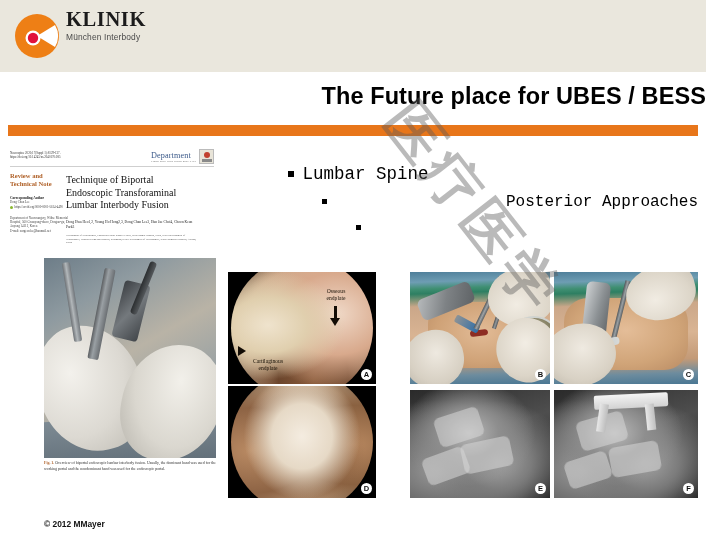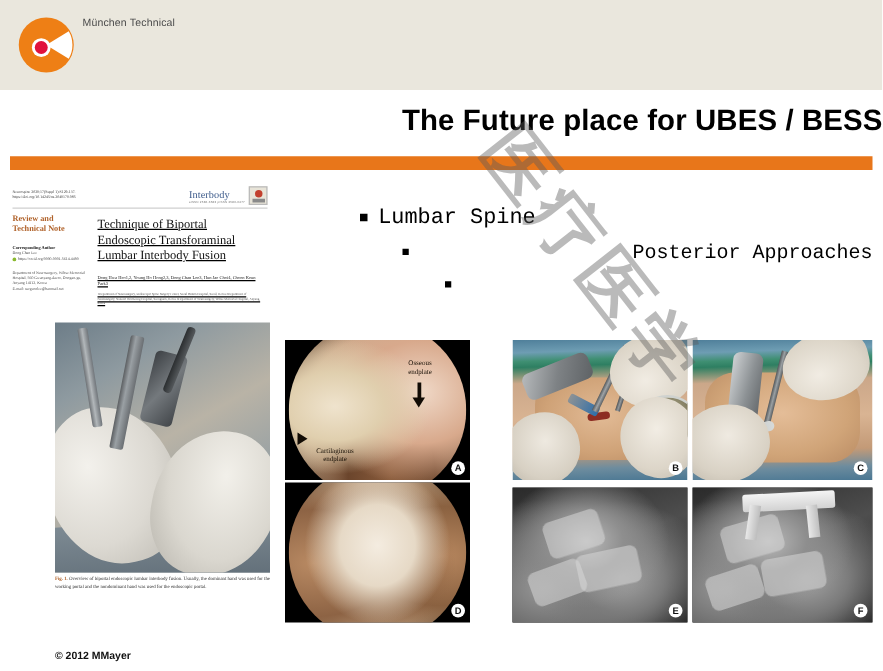--- a/index.html
+++ b/index.html
@@ -169,21 +169,21 @@
   }
   .art-orcid .dot {
     width: 3.2px; height: 3.2px; border-radius: 50%;
     background: #8ab92f; margin-right: 1.2px; flex: 0 0 auto;
   }
   .art-aff {
     font-family: "Liberation Serif", serif;
     font-size: 3.1px; line-height: 4.4px; color: #444; margin-top: 6px;
   }
   #art-right-col {
-    position: absolute; left: 72px; top: 26px; width: 131px; text-decoration: underline;
+    position: absolute; left: 60px; top: 26px; width: 131px;
   }
   #art-title {
     font-family: "Liberation Serif", serif;
     font-size: 10px; line-height: 12.5px; color: #111;
   }
   #art-authors {
     font-family: "Liberation Serif", serif;
     font-size: 3.6px; line-height: 5.2px; color: #222; margin-top: 8px;
   }
   #art-affils {
@@ -489,34 +489,35 @@
 
   <div id="header-band">
     <div id="logo">
       <svg id="logo-mark" viewBox="0 0 46 46">
         <circle cx="23" cy="23" r="22" fill="#ee7f15"></circle>
         <path d="M23 23 L41 12 A22 22 0 0 1 41 34 Z" fill="#ffffff"></path>
         <circle cx="19" cy="25" r="7.5" fill="#ffffff"></circle>
         <circle cx="19" cy="25" r="5.2" fill="#e1123c"></circle>
       </svg>
       <div id="logo-text">
-        <div id="logo-sub">München Technical</div>
+        <div class="logo-line">KLINIK</div>
+        <div id="logo-sub">München Interbody</div>
       </div>
     </div>
   </div>
 
   <div id="slide-title">The Future place for UBES / BESS</div>
   <div id="accent-bar"></div>
 
   <div id="article">
     <div id="art-doi">Neurospine 2020;17(Suppl 1):S129-137. https://doi.org/10.14245/ns.2040170.085</div>
 
     <div id="art-masthead">
       <div>
-        <div class="mh-name">Interbody</div>
+        <div class="mh-name">Department</div>
         <div class="mh-sub">eISSN 2586-6583   pISSN 2586-6477</div>
       </div>
       <div id="mh-logo"></div>
     </div>
 
     <div id="art-ruleband"></div>
 
     <div id="art-left-col">
       <div class="art-type">Review and</div>
       <div class="art-type">Technical Note</div>

